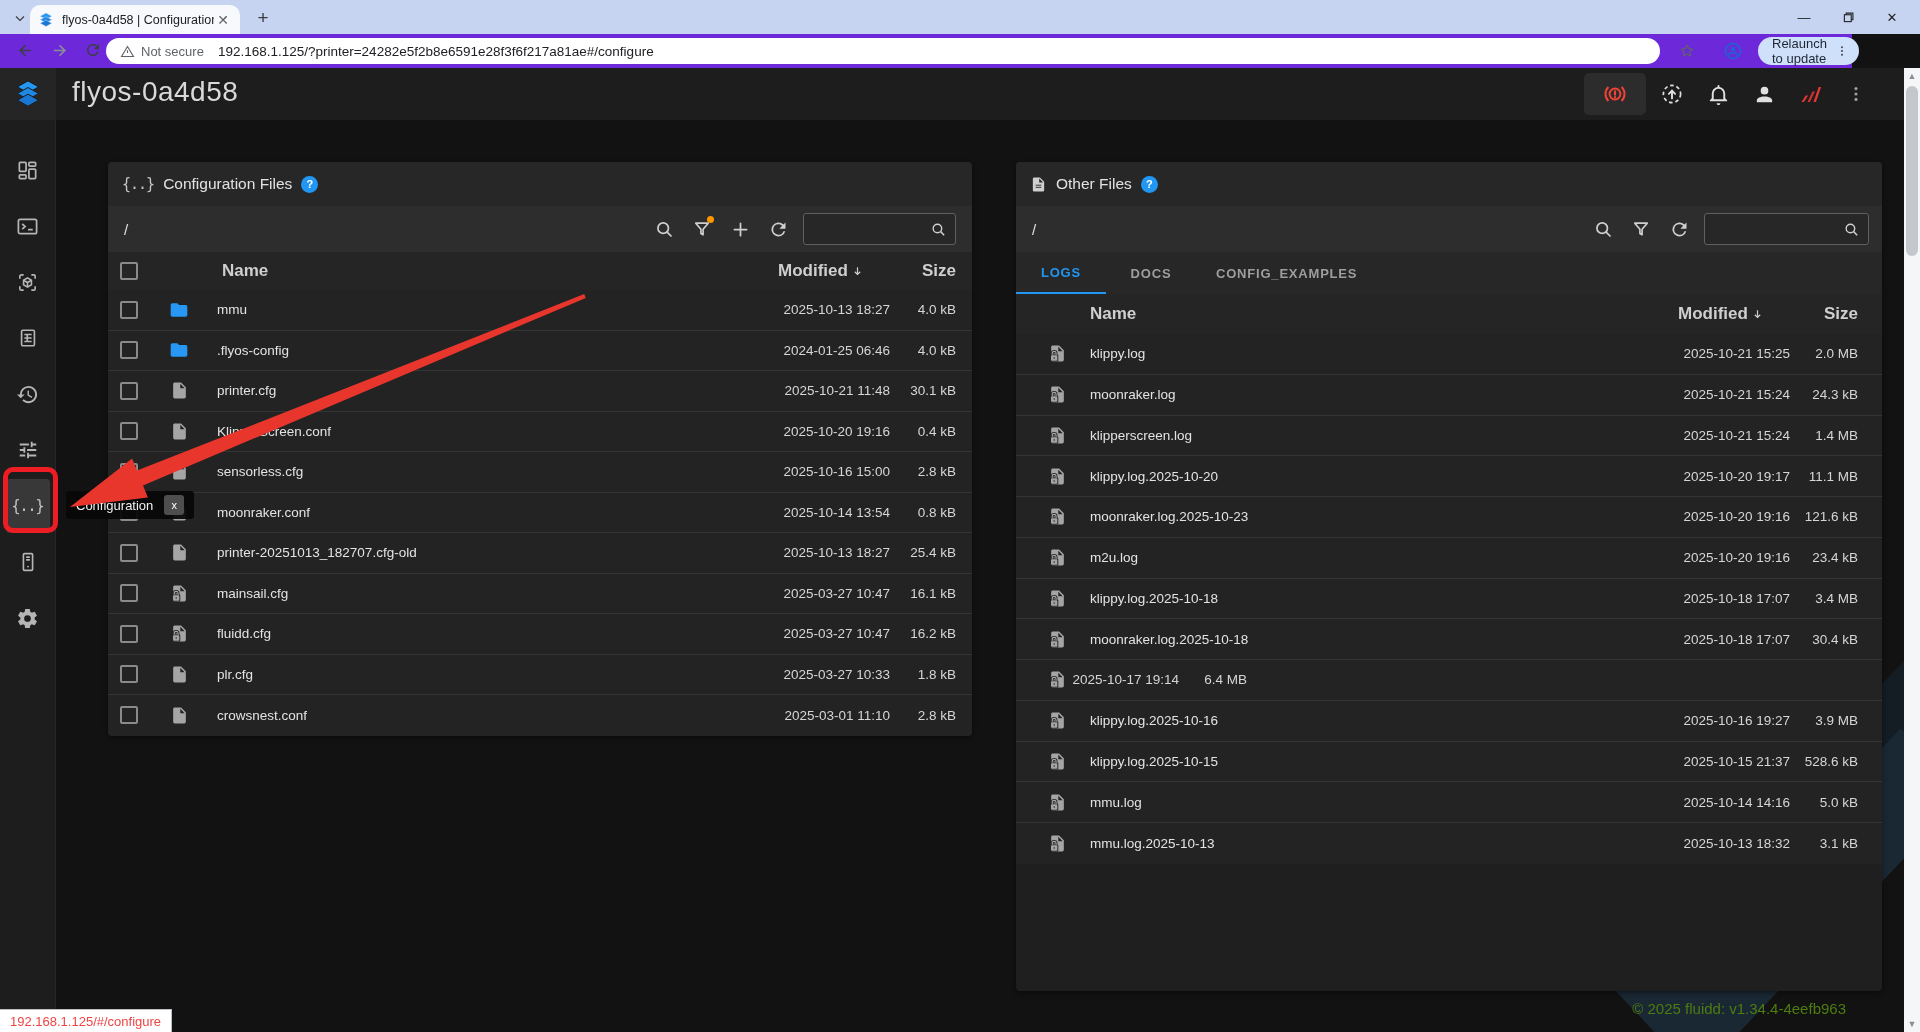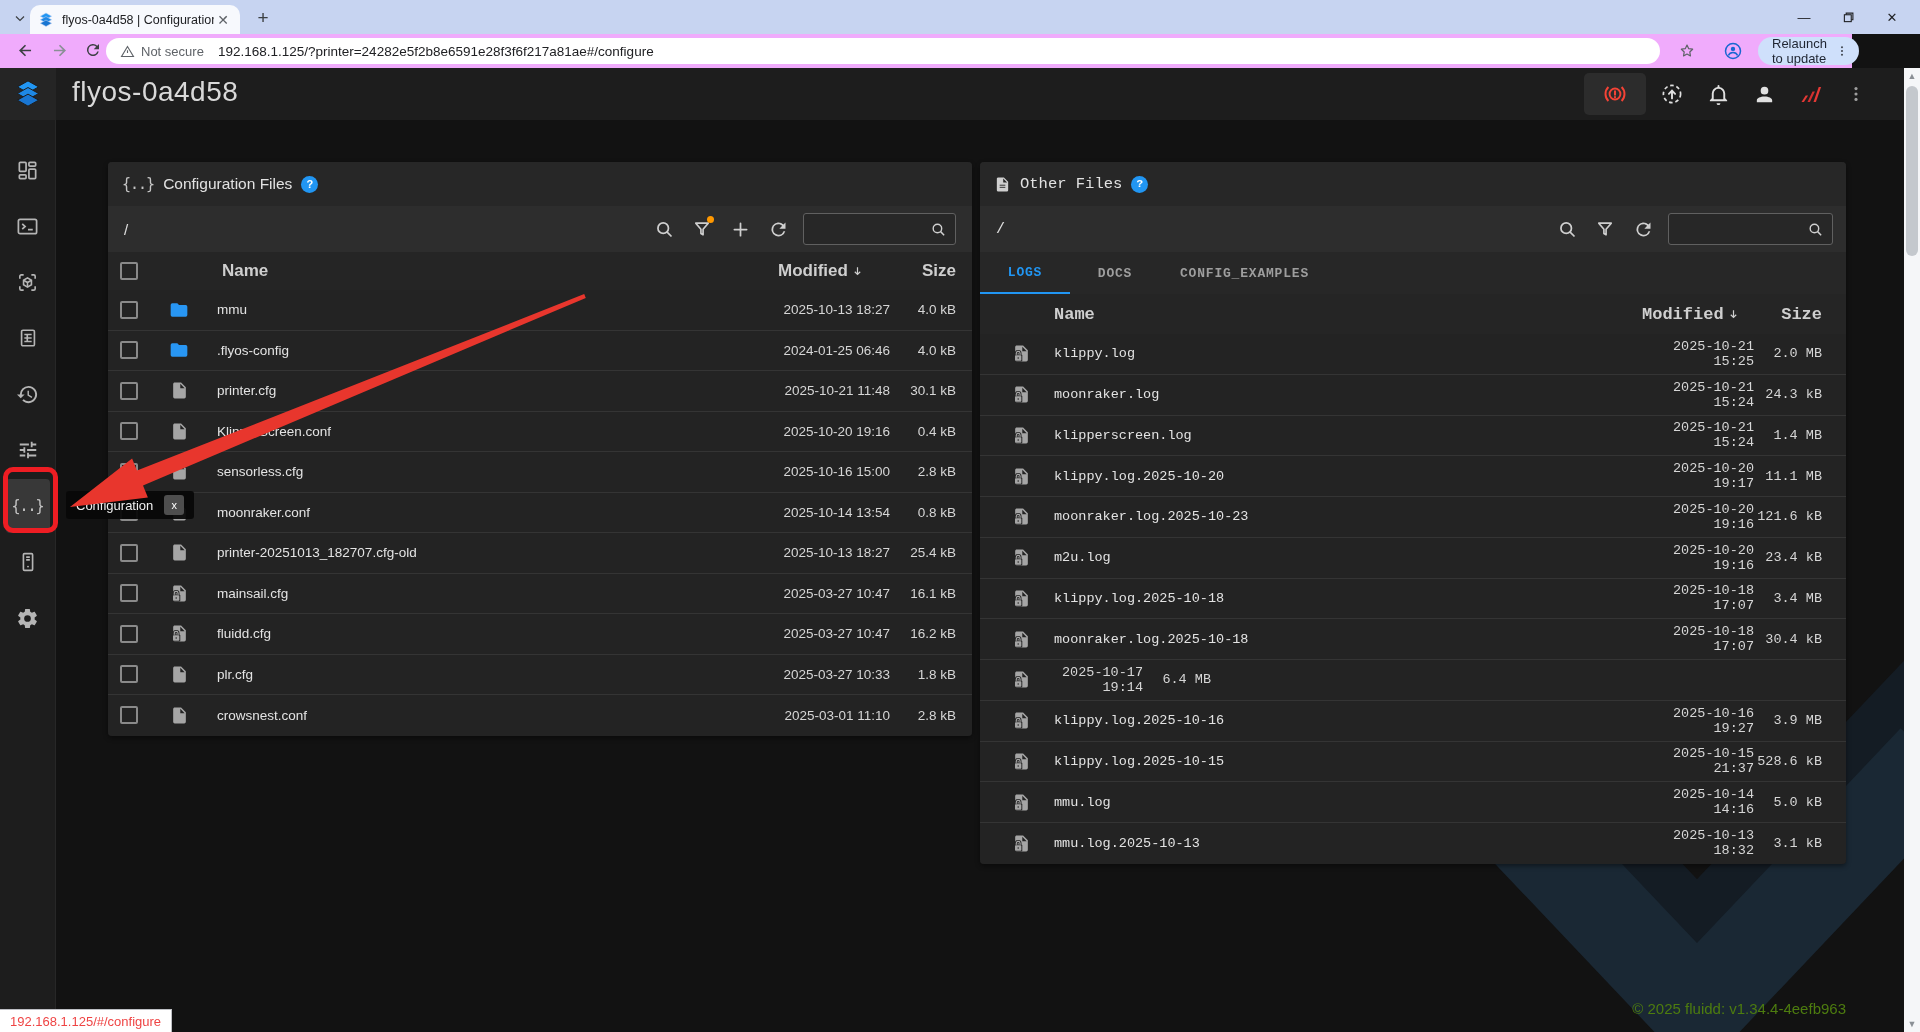--- a/index.html
+++ b/index.html
@@ -11,21 +11,21 @@
   .tabstrip{position:absolute;left:0;top:0;width:1920px;height:34px;background:#c7d4f1;}
   .tab-search{position:absolute;left:10px;top:8px;width:20px;height:20px;display:flex;align-items:center;justify-content:center;color:#3c4043;}
   .btab{position:absolute;left:30px;top:5px;width:210px;height:29px;background:#f7f9fd;border-radius:10px 10px 0 0;
         display:flex;align-items:center;padding:0 8px;box-sizing:border-box;}
   .btab-title{flex:1;font-size:12.5px;color:#202124;white-space:nowrap;overflow:hidden;margin-left:8px;}
   .btab-close{color:#5f6368;font-size:14px;width:18px;height:18px;display:flex;align-items:center;justify-content:center;border-radius:50%;}
   .newtab{position:absolute;left:252px;top:7px;width:22px;height:22px;color:#3c4043;font-size:19px;display:flex;align-items:center;justify-content:center;}
   .winctl{position:absolute;right:6px;top:0;height:34px;display:flex;}
   .winctl span{width:44px;height:34px;display:flex;align-items:center;justify-content:center;color:#202124;font-size:13px;}
 
-  .btoolbar{position:absolute;left:0;top:34px;width:1852px;height:34px;background:#f0abfc;}
+  .btoolbar{position:absolute;left:0;top:34px;width:1852px;height:34px;background:#6d28d9;}
   .nav-ic{position:absolute;top:7px;width:20px;height:20px;}
   .omnibox{position:absolute;left:106px;top:4px;width:1554px;height:26px;background:#ffffff;border-radius:13px;
            display:flex;align-items:center;padding:0 14px;box-sizing:border-box;}
   .notsecure{display:flex;align-items:center;color:#5f6368;font-size:13px;margin-right:14px;white-space:nowrap;}
   .url-text{color:#202124;font-size:13.5px;white-space:nowrap;overflow:hidden;}
   .star-ic{position:absolute;left:1678px;top:8px;}
   .profile-ic{position:absolute;left:1723px;top:7px;}
   .relaunch{position:absolute;left:1758px;top:3px;height:28px;background:#cfe0fb;border-radius:14px;
             display:flex;align-items:center;padding:0 10px 0 14px;font-size:13px;color:#1f2532;}
   .relaunch .kebab{margin-left:8px;color:#444a55;}
@@ -47,21 +47,21 @@
         display:flex;flex-direction:column;align-items:center;padding-top:22px;box-sizing:border-box;}
   .rail-item{width:56px;height:56px;display:flex;align-items:center;justify-content:center;color:#b5b5b5;}
   .rail-item.active{background:#383838;border-radius:4px;width:44px;height:54px;margin:1px 0;}
   .braces{font-family:"DejaVu Sans Mono",monospace;font-size:15px;color:#c5c5c5;letter-spacing:-1px;}
 
   .watermark{position:absolute;left:0;top:120px;z-index:0;}
 
   
   .panel{position:absolute;background:#1f1f1f;border-radius:4px;box-shadow:0 2px 5px rgba(0,0,0,.45);overflow:hidden;z-index:3;}
   #configPanel{left:108px;top:162px;width:864px;height:574px;}
-  #otherPanel{left:980px;top:162px;width:866px;height:702px;font-family:Liberation Mono, monospace;}
+  #otherPanel{left:1016px;top:162px;width:866px;height:829px;}
   .phead{height:44px;background:#272727;display:flex;align-items:center;padding:0 14px;gap:9px;color:#e2e2e2;font-size:15.5px;}
   .help-dot{width:17px;height:17px;border-radius:50%;background:#2196f3;color:#fff;font-size:11px;font-weight:bold;
             display:flex;align-items:center;justify-content:center;}
   .ptoolbar{height:46px;background:#2d2d2d;display:flex;align-items:center;padding:0 16px;box-sizing:border-box;color:#e0e0e0;}
   .ppath{font-size:15px;}
   .tb-spacer{flex:1;}
   .tb-ic{width:38px;height:30px;display:flex;align-items:center;justify-content:center;color:#cfcfcf;position:relative;}
   .tb-badge{position:absolute;top:2px;right:7px;width:7px;height:7px;border-radius:50%;background:#ff9800;}
   .tb-input{height:32px;border:1px solid #606060;border-radius:3px;background:#272727;display:flex;align-items:center;
             justify-content:flex-end;padding:0 8px;box-sizing:border-box;margin-left:6px;color:#cfcfcf;}

